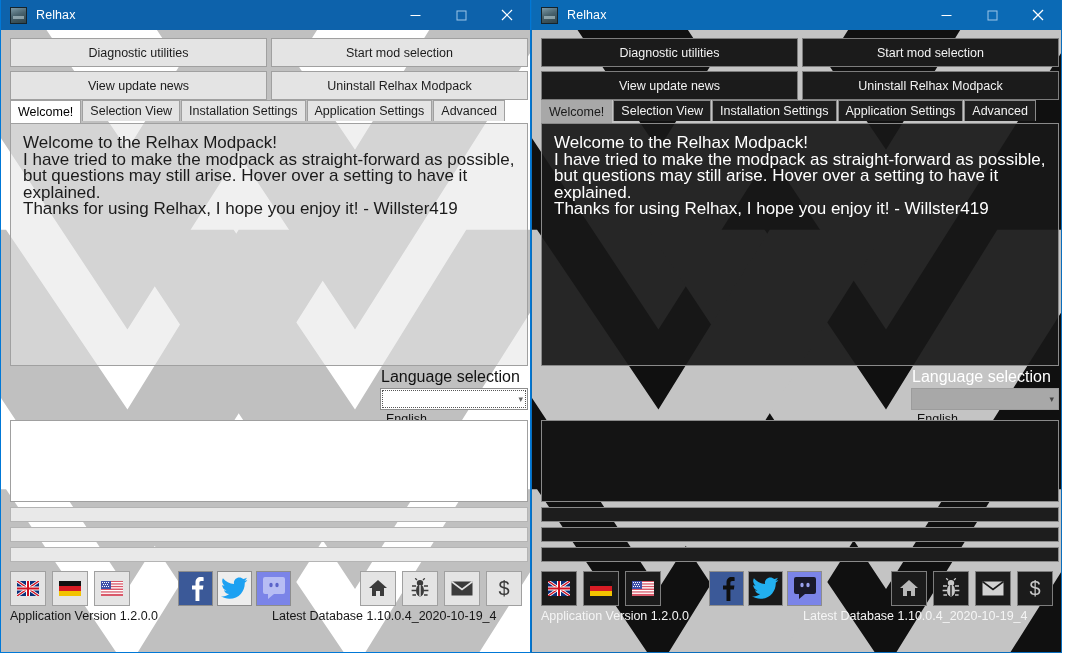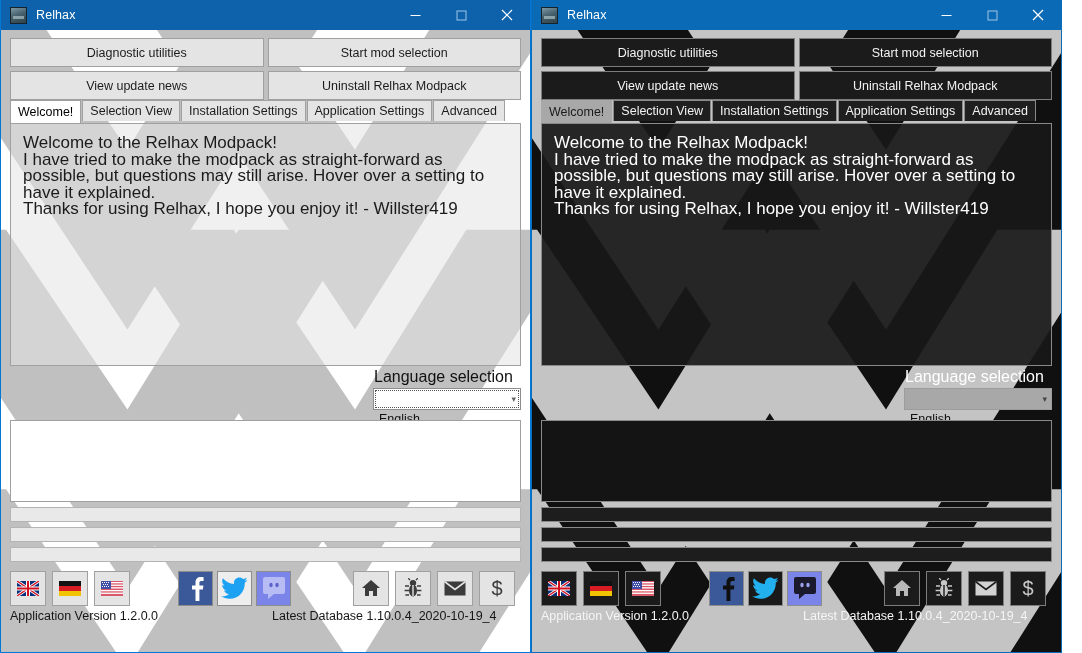--- a/index.html
+++ b/index.html
@@ -44,21 +44,21 @@
   .tb-spacer { flex: 1 1 auto; }
   .tb-btn {
     width: 46px; height: 30px; display: flex; align-items: center; justify-content: center;
     font-size: 13px; color: #fff; line-height: 1;
   }
   .tb-btn svg { display: block; }
 
   
   .client {
     flex: 1 1 auto; position: relative; overflow: hidden;
-    padding: 8px 9px 0 9px;
+    padding: 8px 2px 0 9px;
     display: flex; flex-direction: column;
   }
   .window.light .client { background: #ffffff; }
   .window.dark  .client { background: #101010; }
 
   
   .bg-art { position: absolute; inset: 0; pointer-events: none; z-index: 0; }
   .bg-art svg { width: 100%; height: 100%; display: block; }
 
   .layer { position: relative; z-index: 1; }

